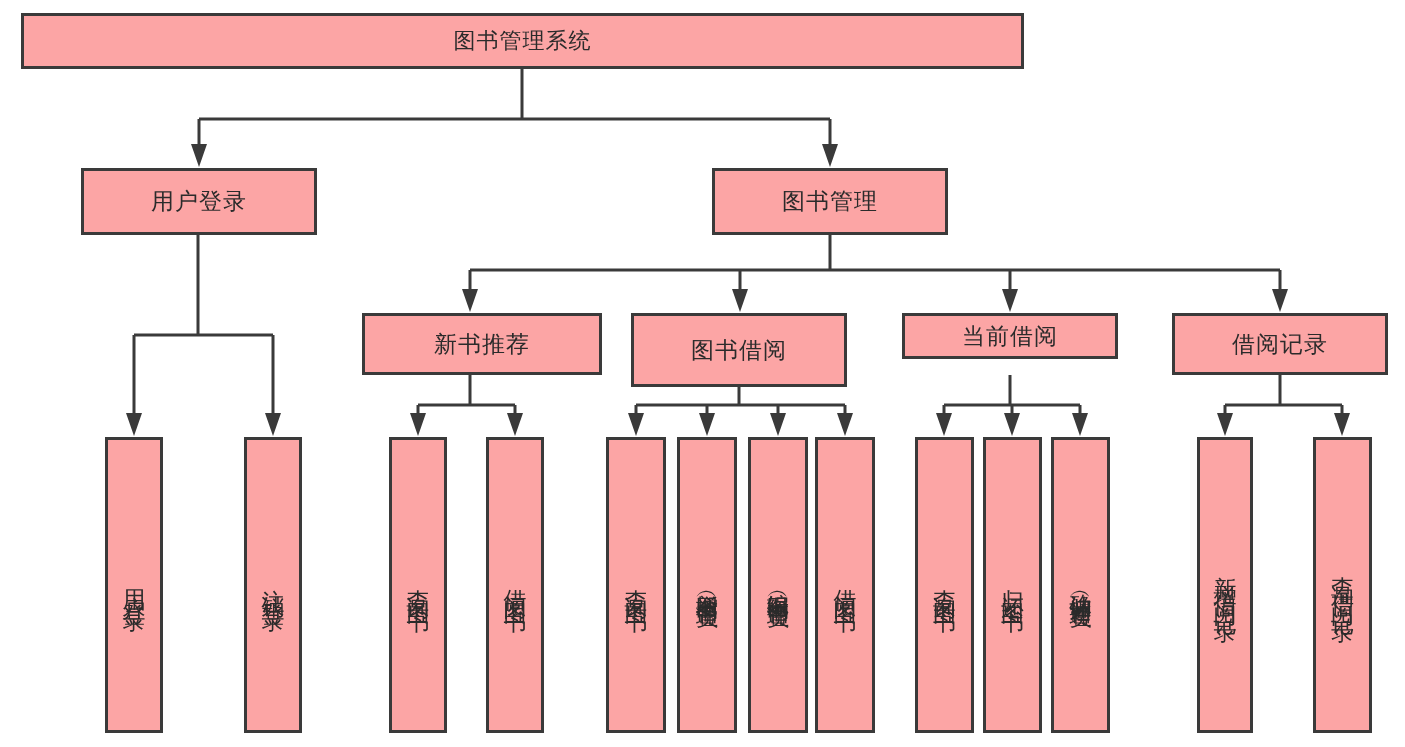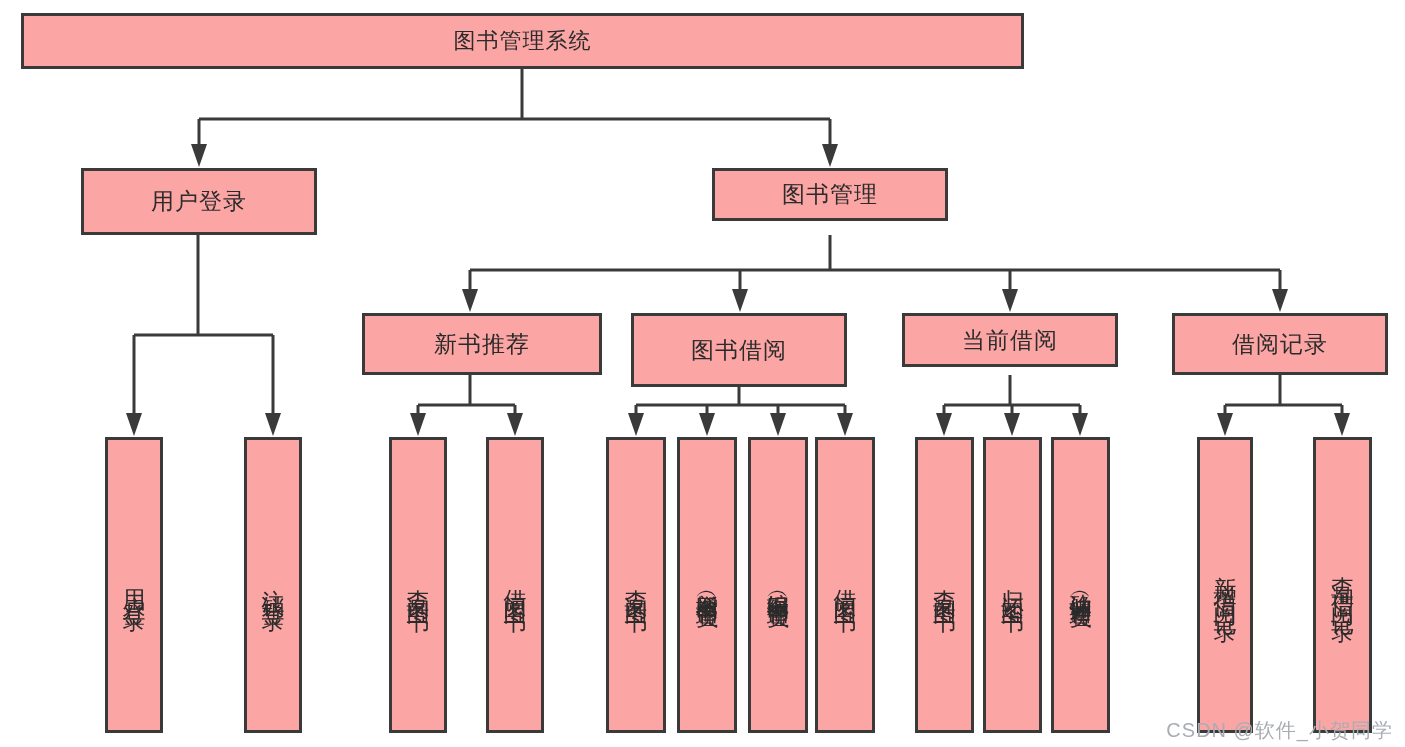--- a/index.html
+++ b/index.html
@@ -91,25 +91,25 @@
       <polygon points="1004,413 1020,413 1012,436"></polygon>
       <polygon points="1072,413 1088,413 1080,436"></polygon>
       <polygon points="1217,413 1233,413 1225,436"></polygon>
       <polygon points="1334,413 1350,413 1342,436"></polygon>
     </g>
   </svg>
 
   <div class="node hnode root-node" style="left:21px; top:13px; width:1003px; height:56px;">图书管理系统</div>
 
   <div class="node hnode" style="left:81px; top:168px; width:236px; height:67px;">用户登录</div>
-  <div class="node hnode" style="left:712px; top:168px; width:236px; height:53px;">图书管理</div>
+  <div class="node hnode" style="left:712px; top:168px; width:236px; height:67px;">图书管理</div>
 
   <div class="node hnode" style="left:362px; top:313px; width:240px; height:62px;">新书推荐</div>
   <div class="node hnode" style="left:631px; top:313px; width:216px; height:74px;">图书借阅</div>
-  <div class="node hnode" style="left:902px; top:313px; width:216px; height:54px;">当前借阅</div>
+  <div class="node hnode" style="left:902px; top:313px; width:216px; height:46px;">当前借阅</div>
   <div class="node hnode" style="left:1172px; top:313px; width:216px; height:62px;">借阅记录</div>
 
   <div class="node vnode" style="left:105px; top:437px; width:58px; height:296px;">
     <span class="vtext">用户登录</span>
   </div>
   <div class="node vnode" style="left:244px; top:437px; width:58px; height:296px;">
     <span class="vtext">注销登录</span>
   </div>
 
   <div class="node vnode" style="left:389px; top:437px; width:58px; height:296px;">
@@ -142,15 +142,14 @@
     <span class="vtext">确认归还（管理员）</span>
   </div>
 
   <div class="node vnode mid" style="left:1197px; top:437px; width:56px; height:296px;">
     <span class="vtext">新增借阅记录</span>
   </div>
   <div class="node vnode mid" style="left:1313px; top:437px; width:59px; height:296px;">
     <span class="vtext">查询借阅记录</span>
   </div>
 
-  <div id="watermark">CSDN @软件_小贺同学</div>
 
 </div>
 
 </body></html>

